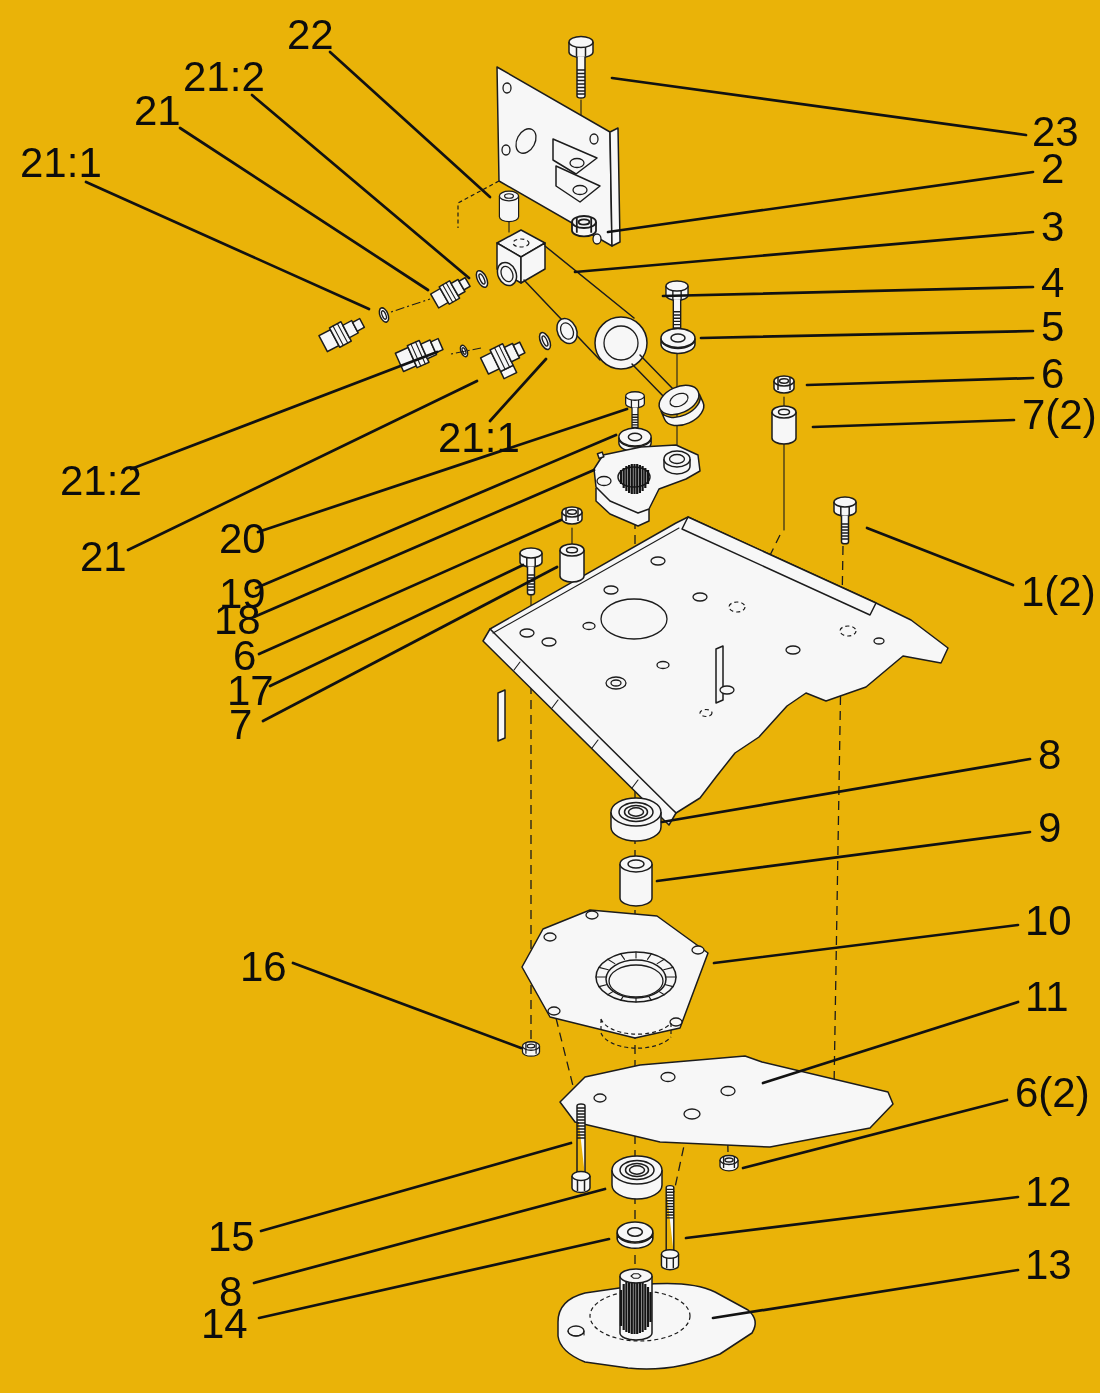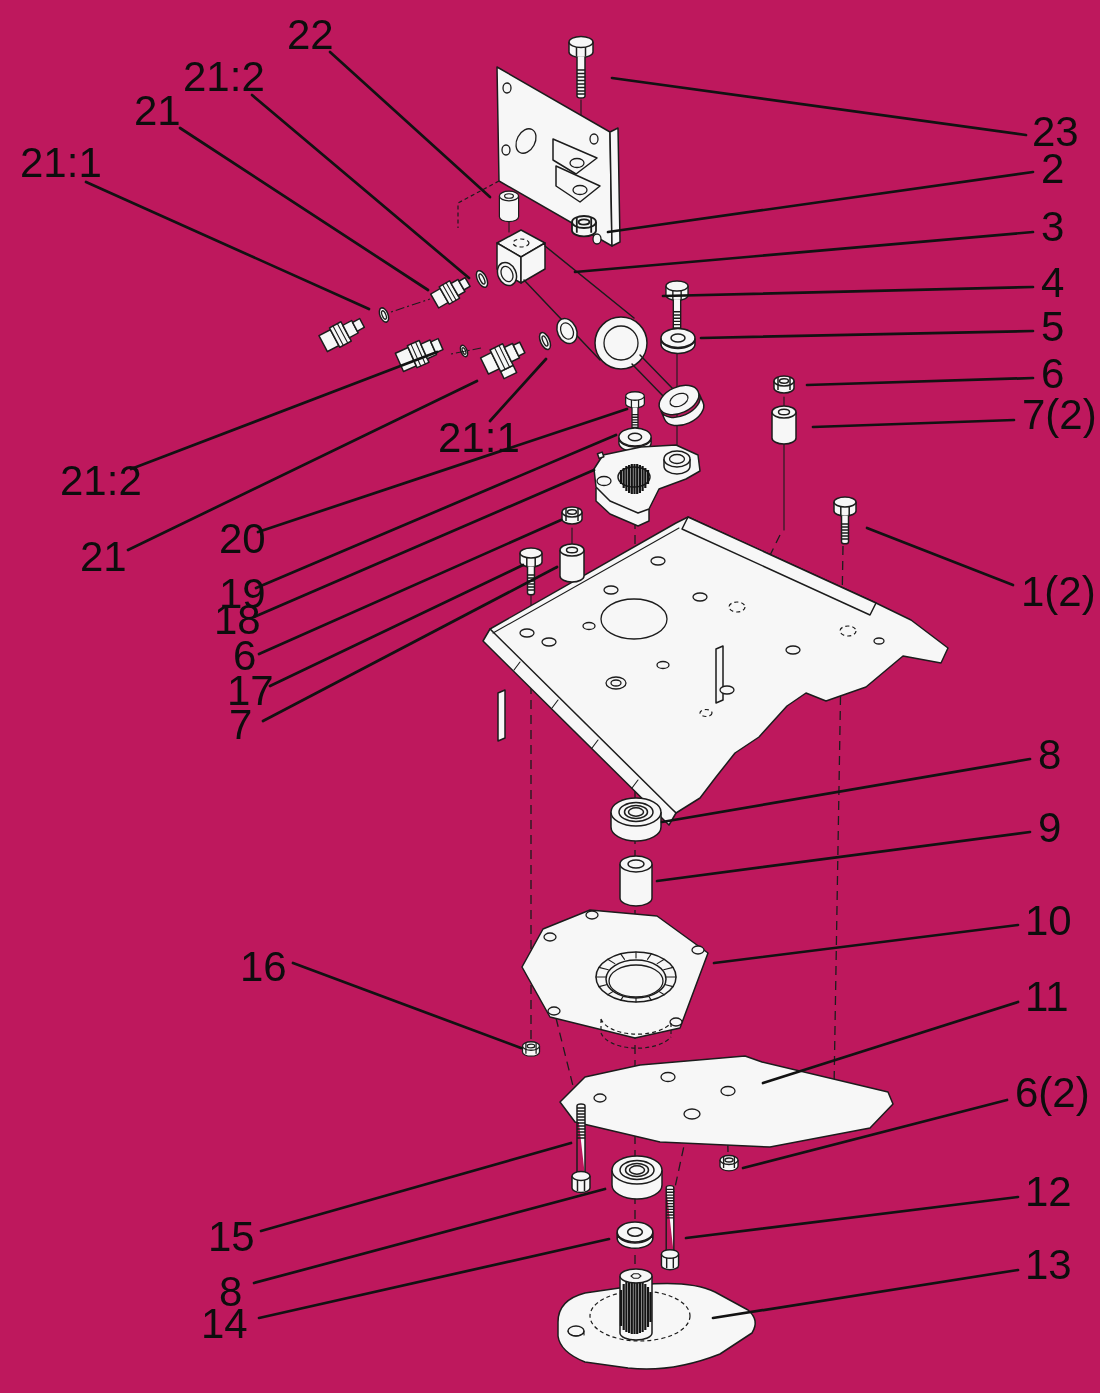--- a/index.html
+++ b/index.html
@@ -1,16 +1,16 @@
 <!DOCTYPE html>
 <html><head>
 <meta charset="utf-8">
 <style>
   html,body{margin:0;padding:0;background:#ddd;}
-  .stage{width:1100px;height:1393px;background:#be185d;position:relative;margin:0 auto;overflow:hidden;}
+  .stage{width:1100px;height:1393px;background:#eab308;position:relative;margin:0 auto;overflow:hidden;}
   svg{display:block}
   .p{fill:#f7f7f7;stroke:#1c1c1c;stroke-width:1.5;stroke-linejoin:round}
   .ln{fill:none;stroke:#1c1c1c;stroke-width:1.5;stroke-linecap:round;stroke-linejoin:round}
   .thin{stroke-width:1.1}
   .dash{fill:none;stroke:#1c1c1c;stroke-width:1.3;stroke-dasharray:9 6}
   .hdash{stroke-dasharray:4 3;stroke-width:1.2}
   .dd{fill:none;stroke:#1c1c1c;stroke-width:1.1;stroke-dasharray:2 3 9 3}
   .hole{fill:#f7f7f7;stroke:#1c1c1c;stroke-width:1.3}
   .leader{fill:none;stroke:#121212;stroke-width:2.7;stroke-linecap:round}
   .lbl{font:42px "Liberation Sans", sans-serif;fill:#0d0d0d}

